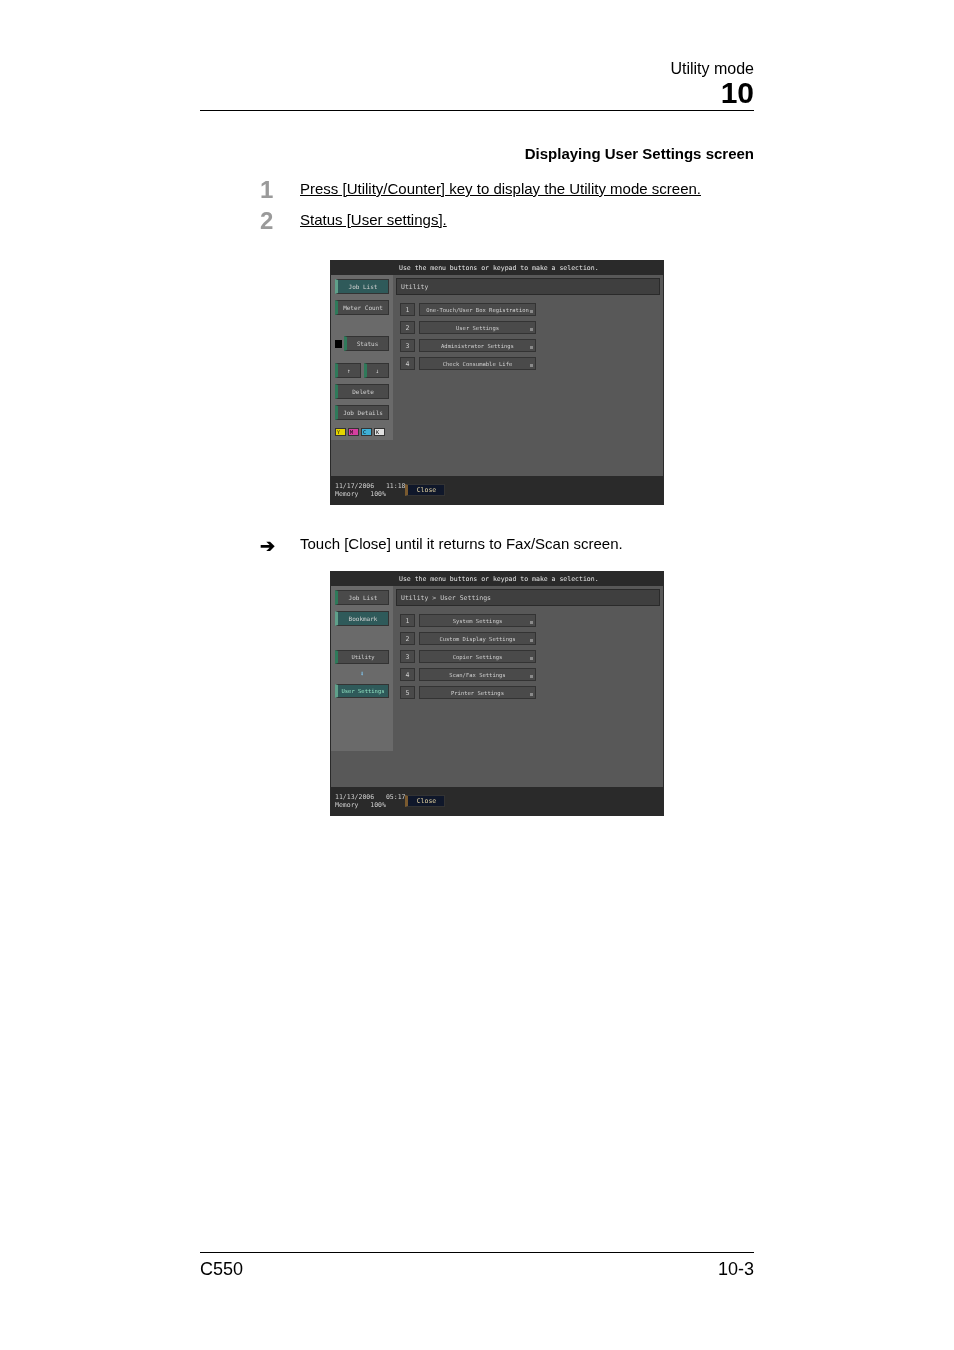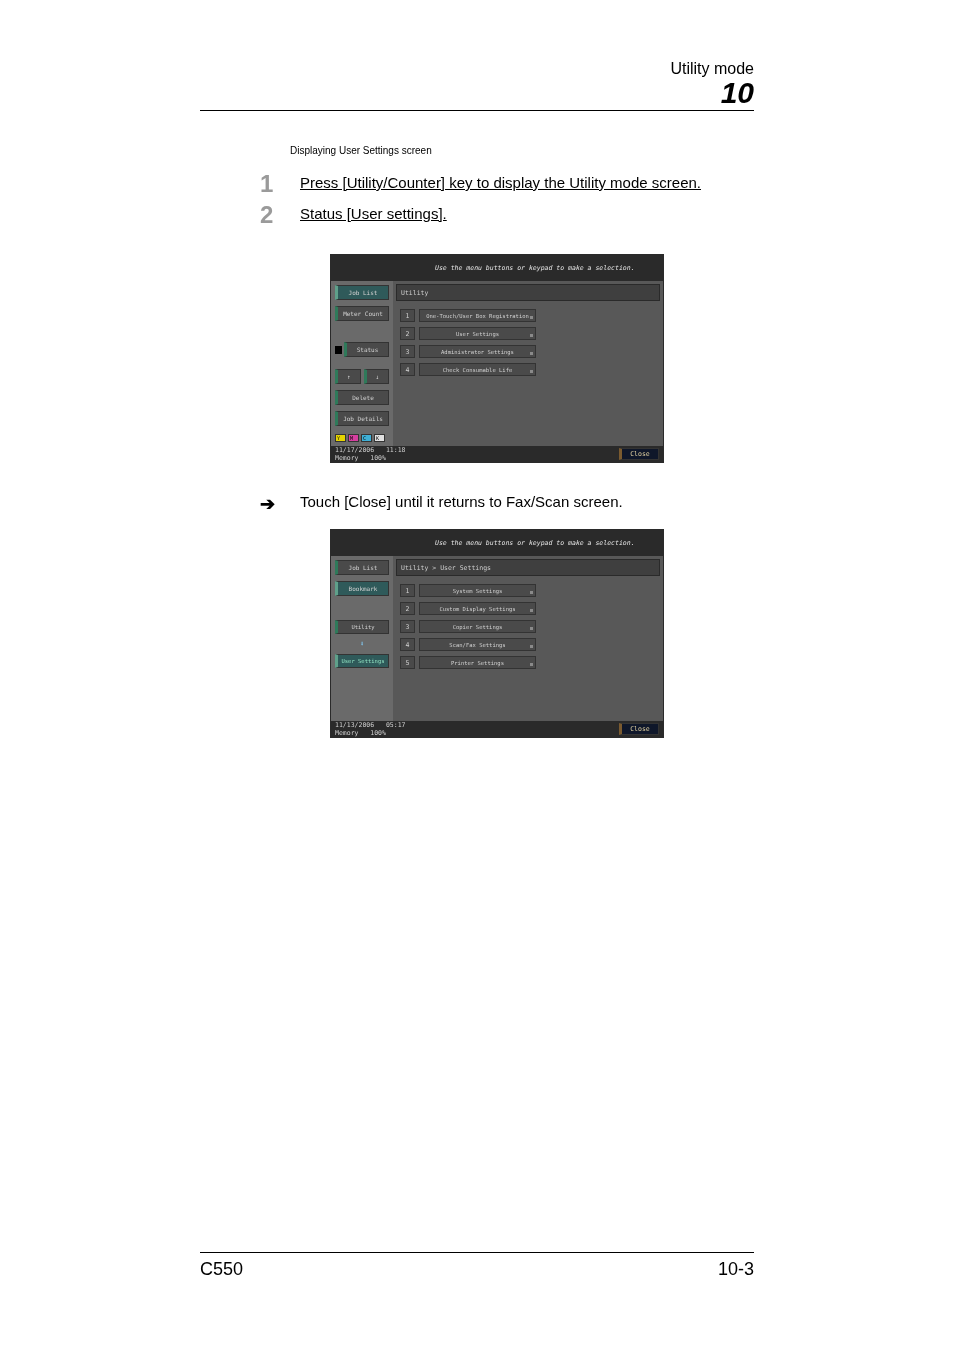--- a/index.html
+++ b/index.html
@@ -1,45 +1,45 @@
 <!DOCTYPE html>
 <html><head>
 <meta charset="utf-8">
 <style>
   html,body{margin:0;padding:0;background:#fff;font-family:Arial,Helvetica,sans-serif;color:#000;}
   .page{width:954px;height:1350px;position:relative;box-sizing:border-box;padding:60px 0 0 0;}
   .content{margin:0 200px 0 200px;}
   .header-row{display:flex;align-items:flex-end;justify-content:space-between;border-bottom:1.5px solid #000;padding-bottom:2px;margin-bottom:34px;flex-direction:column;}
-  .chapnum{position:relative;font-size:30px;font-weight:bold;font-style:italic;line-height:1;}
+  .chapnum{position:relative;font-size:30px;font-weight:bold;line-height:1;}
   .chapnum .bg{position:absolute;inset:-4px -10px -4px -10px;background:#c0c0c0;z-index:-1;}
-  .section-h{font-weight:normal;font-size:10px;margin:0 0 18px 90px;}
+  .section-h{font-weight:bold;font-size:15px;margin:0 0 18px 90px;text-align:right;}
   ol.steps{list-style:none;margin:0 0 18px 60px;padding:0;counter-reset:step;text-decoration:underline;}
   ol.steps li{counter-increment:step;position:relative;padding:0 0 14px 40px;font-size:15px;}
   ol.steps li::before{content:counter(step);position:absolute;left:0;top:-4px;font-size:24px;font-weight:bold;color:#9a9a9a;font-family:Arial,Helvetica,sans-serif;}
   .arrow-row{display:flex;align-items:flex-start;margin:0 0 14px 60px;font-size:15px;}
   .arrow-row .arrow{font-weight:bold;font-size:18px;width:40px;}
   .screenshot{margin:0 0 30px 130px;}
   
   .dev{width:332px;background:#585858;border:1px solid #2a2a2a;font-family:"Lucida Console",monospace;font-size:6.5px;color:#d8d8d8;}
-  .dev-top{height:26px;background:#2a2a2a;color:#e8e8e8;display:flex;align-items:center;padding-left:104px;font-style:italic;}
+  .dev-top{height:14px;background:#2a2a2a;color:#e8e8e8;display:flex;align-items:center;padding-left:68px;}
   .dev-body{display:flex;height:165px;}
   .dev-side{width:62px;background:#6a6a6a;padding:4px;box-sizing:border-box;display:flex;flex-direction:column;gap:6px;}
   .sbtn{background:#4a4a4a;border:1px solid #333;border-left:3px solid #2f7a5a;height:13px;display:flex;align-items:center;justify-content:center;color:#d0d0d0;font-size:6px;}
   .sbtn.sel{background:#2f5a5a;border-left-color:#5fa08a;}
   .sbtn.crumb{height:12px;font-size:5.5px;}
   .arrow-pair{display:flex;gap:3px;margin-top:auto;}
   .arrow-pair .sbtn{flex:1;}
   .dev-main{flex:1;display:flex;flex-direction:column;padding:3px 3px 0 3px;gap:2px;}
   .crumb-bar{background:#3f3f3f;border:1px solid #2a2a2a;height:15px;display:flex;align-items:center;padding-left:4px;color:#cfcfcf;}
   .menu-area{flex:1;padding:6px 0 0 4px;}
   .menu-row{display:flex;align-items:center;gap:4px;margin-bottom:5px;}
   .numbox{width:13px;height:11px;background:#4a4a4a;border:1px solid #333;display:flex;align-items:center;justify-content:center;color:#d0d0d0;}
   .menu-btn{width:115px;height:11px;background:#4a4a4a;border:1px solid #333;display:flex;align-items:center;justify-content:center;color:#d0d0d0;font-size:5.5px;position:relative;}
   .menu-btn::after{content:"";position:absolute;right:2px;bottom:2px;border-right:3px solid #8a8a8a;border-bottom:3px solid #8a8a8a;width:0;height:0;}
-  .dev-foot{height:16px;background:#2a2a2a;display:flex;align-items:center;justify-content:space-between;padding:0 4px;color:#d0d0d0;}
+  .dev-foot{height:28px;background:#2a2a2a;display:flex;align-items:center;padding:0 4px;color:#d0d0d0;margin-top:36px;}
   .closebtn{background:#0f172a;border:1px solid #333;border-left:3px solid #7a5a2f;width:36px;height:10px;display:flex;align-items:center;justify-content:center;color:#e0d0a0;}
   .toner-row{display:flex;gap:2px;margin-top:2px;}
   .tchip{width:11px;height:8px;border:1px solid #333;display:flex;align-items:center;justify-content:flex-start;font-size:5px;color:#000;padding-left:1px;box-sizing:border-box;}
   .tY{background:#e6d400;} .tM{background:#d63fa0;} .tC{background:#3fb0d6;} .tK{background:#e0e0e0;}
   .status-row{display:flex;gap:2px;align-items:center;}
   .status-chip{background:#000;color:#fff;font-size:5px;padding:1px 2px;}
   .side-spacer{flex:1;}
   
   .footer{position:absolute;left:200px;right:200px;bottom:70px;border-top:1.5px solid #000;padding-top:6px;display:flex;justify-content:space-between;font-size:18px;gap:18px;}
 </style>

